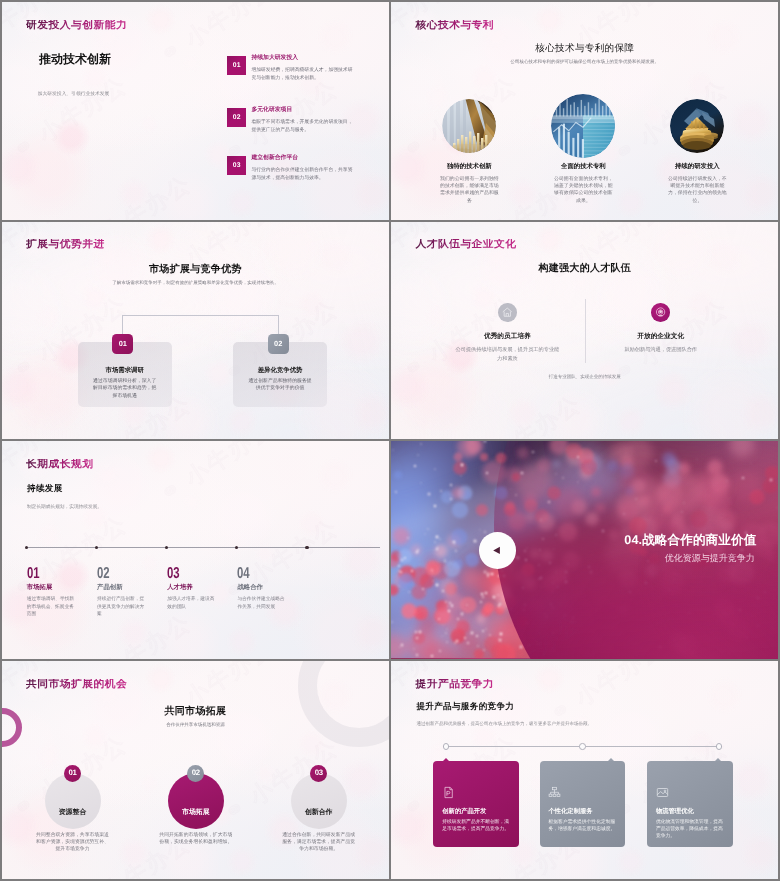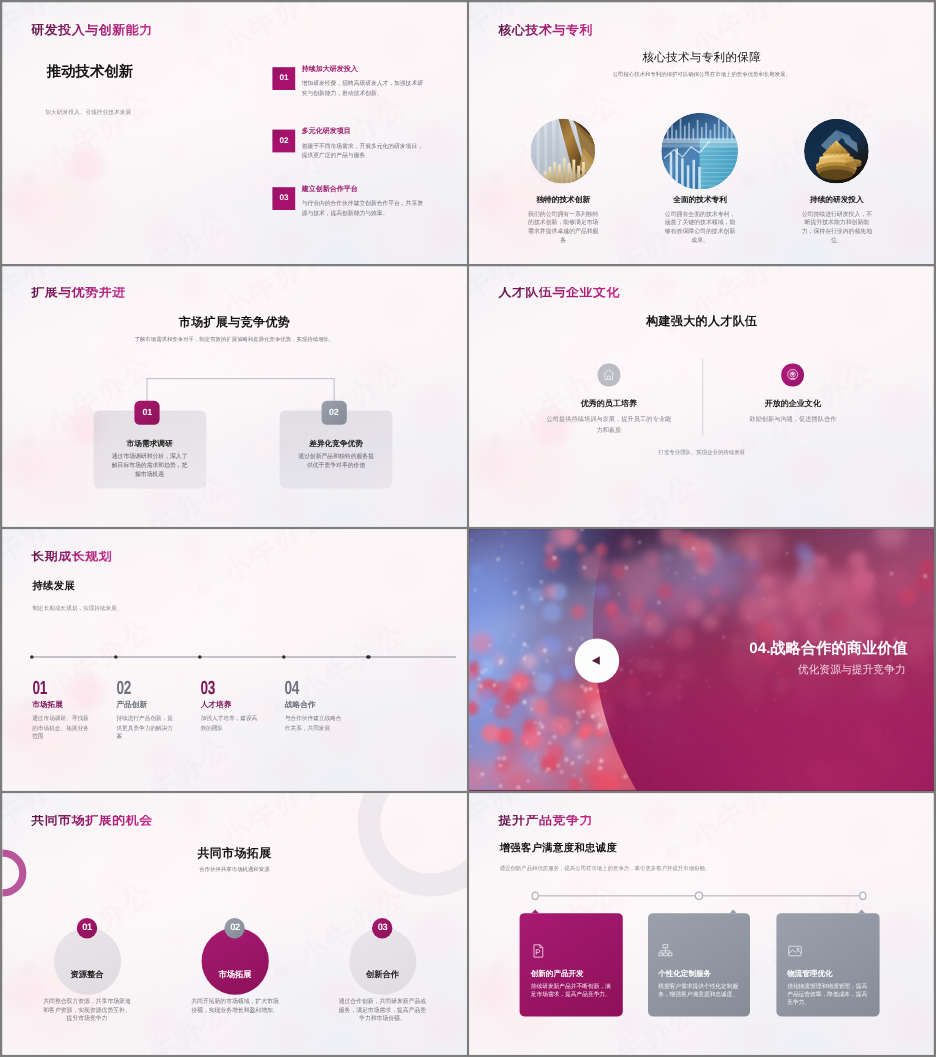--- a/index.html
+++ b/index.html
@@ -1118,21 +1118,21 @@
         <span>⚭ 小牛办公</span>
         <span>⚭ 小牛办公</span>
         <span>⚭ 小牛办公</span>
         <span>⚭ 小牛办公</span>
         <span>⚭ 小牛办公</span>
         <span>⚭ 小牛办公</span>
         <span>⚭ 小牛办公</span>
         <span>⚭ 小牛办公</span>
       </div>
   <div class="hdr s8-hdr">提升产品竞争力</div>
-  <div class="sub s8-sub">增强客户满意度和忠诚度</div>
+  <div class="sub s8-sub">提升产品与服务的竞争力</div>
   <div class="cap s8-cap">通过创新产品和优质服务，提高公司在市场上的竞争力，吸引更多客户并提升市场份额。</div>
   <div class="s8-axis">
     <div class="s8-node" style="left:0px"></div>
     <div class="s8-node" style="left:136.8px"></div>
     <div class="s8-node" style="left:272.9px"></div>
   </div>
   <div class="s8-card" style="left:42px;background:linear-gradient(150deg,#a71a72,#8e1159)">
     <div class="s8-tip" style="left:10px;border-bottom:3.3px solid #a71a72"></div>
     <div class="s8-ic">
       <svg viewBox="0 0 24 24" width="13" height="13" fill="none" stroke="#f3d9e8" stroke-width="1.3">

